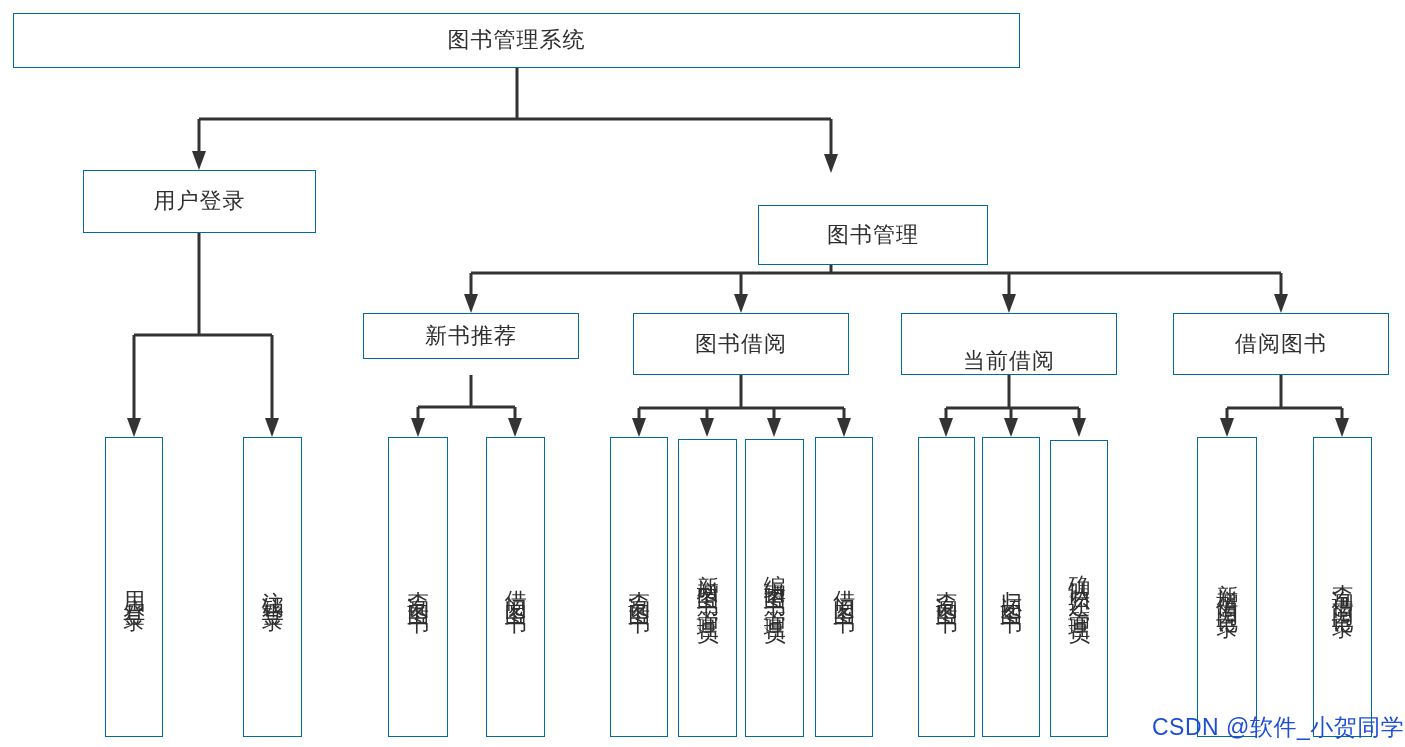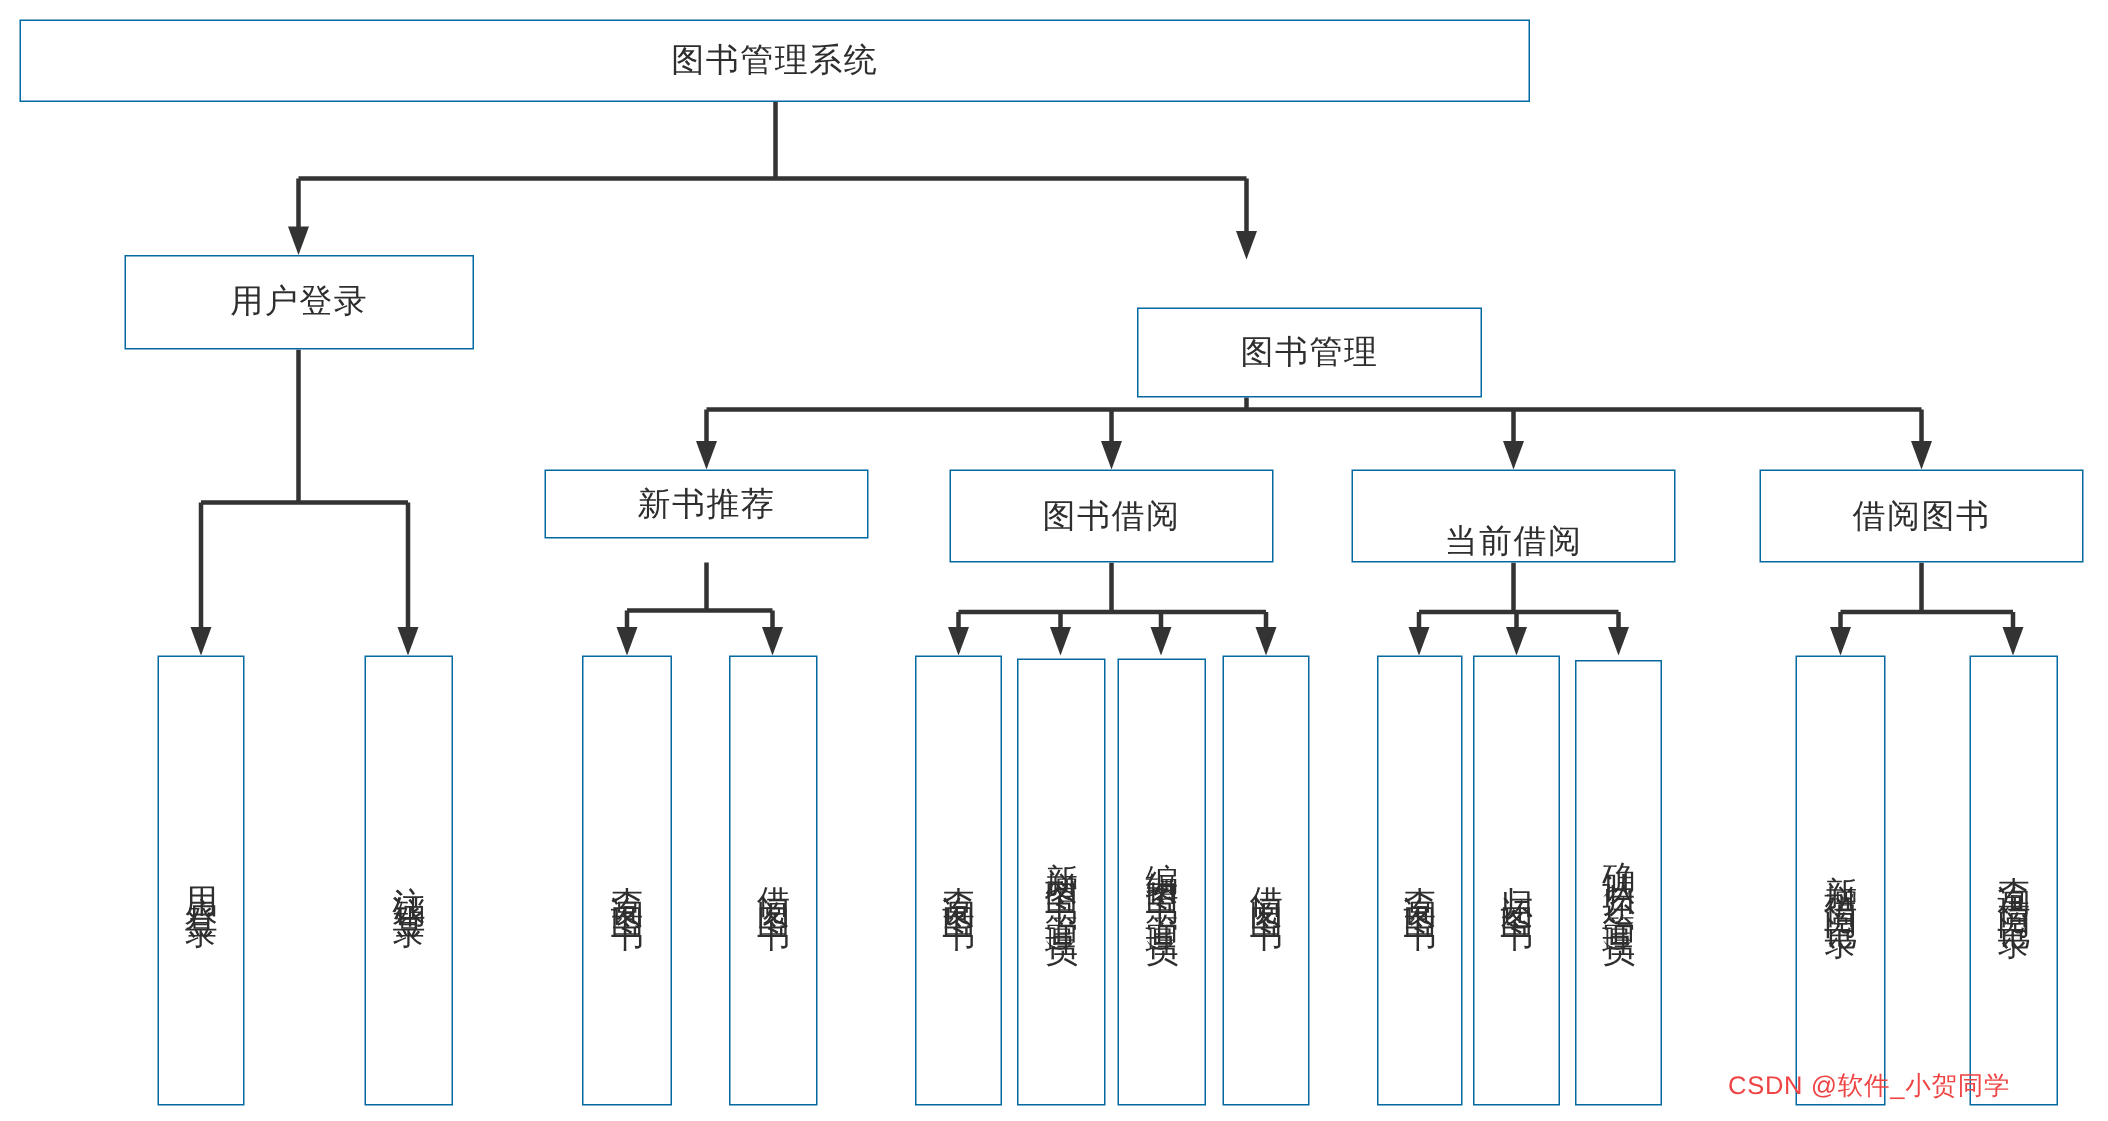--- a/index.html
+++ b/index.html
@@ -30,22 +30,22 @@
   }
   .vbox .vtext{
     writing-mode:vertical-rl;
     text-orientation:mixed;
     letter-spacing:7px;
     white-space:nowrap;
   }
   .watermark{
     position:absolute;
     left:1152px;top:712px;
-    font-size:17px;
-    color:#ef4444;
+    font-size:23px;
+    color:#1d4ed8;
     letter-spacing:0.5px;
     white-space:nowrap;
     z-index:5;
   }
 </style>
 </head>
 <body>
 
 <div id="canvas">
 

